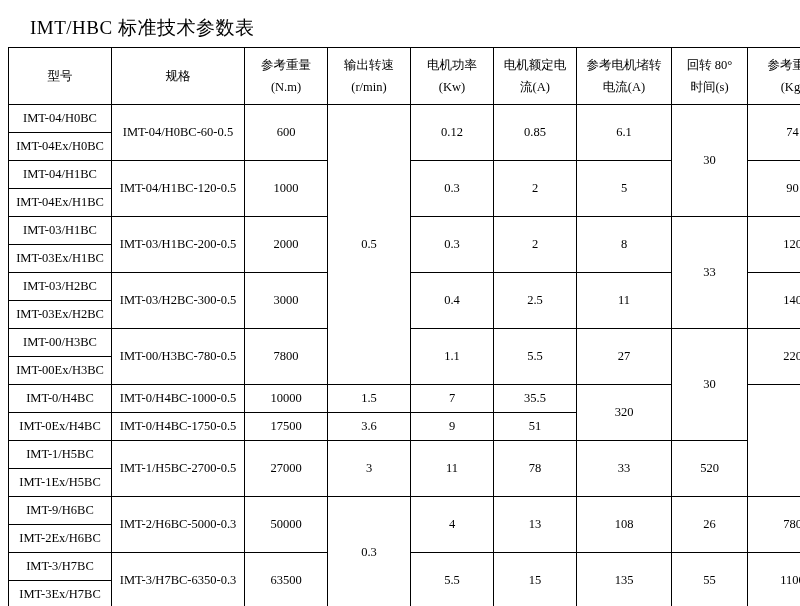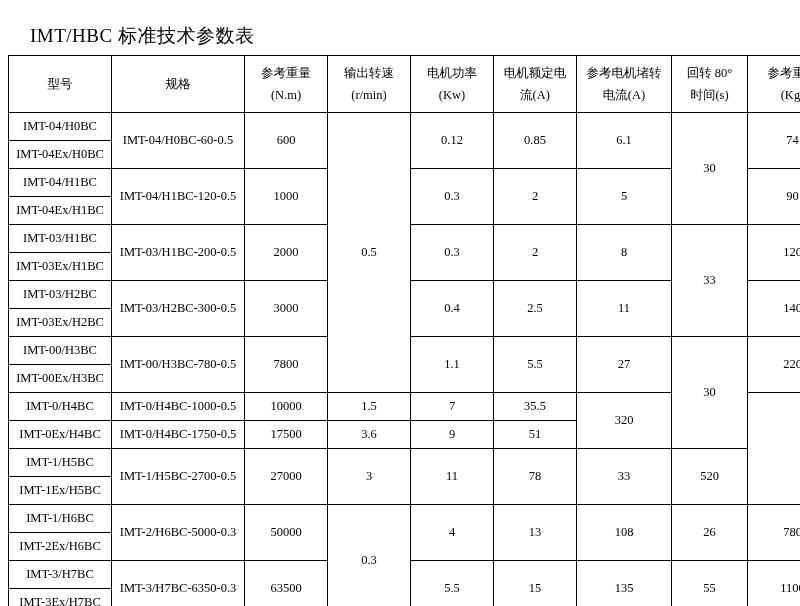--- a/index.html
+++ b/index.html
@@ -12,21 +12,21 @@
     height: 606px;
     font-family: "Liberation Serif", "DejaVu Serif", serif;
     color: #000000;
     overflow: hidden;
   }
   .page {
     position: relative;
     width: 800px;
     height: 606px;
     box-sizing: border-box;
-    padding: 16px 8px;
+    padding: 8px 8px;
   }
   .doc-title {
     font-size: 19px;
     font-family: "Liberation Serif", "DejaVu Serif", serif;
     letter-spacing: 0.5px;
     padding: 7px 0 6px 22px;
     white-space: nowrap;
   }
   table.spec {
     border-collapse: collapse;
@@ -226,21 +226,21 @@
         <td rowspan="2">11</td>
         <td rowspan="2">78</td>
         <td rowspan="2">33</td>
         <td rowspan="2">520</td>
       </tr>
       <tr>
         <td class="model">IMT-1Ex/H5BC</td>
       </tr>
 
       <tr>
-        <td class="model">IMT-1/H6BC</td>
+        <td class="model">IMT-9/H6BC</td>
         <td class="spec-name" rowspan="2">IMT-2/H6BC-5000-0.3</td>
         <td rowspan="2">50000</td>
         <td rowspan="4">0.3</td>
         <td rowspan="2">4</td>
         <td rowspan="2">13</td>
         <td rowspan="2">108</td>
         <td rowspan="2">26</td>
         <td rowspan="2">780</td>
       </tr>
       <tr>

